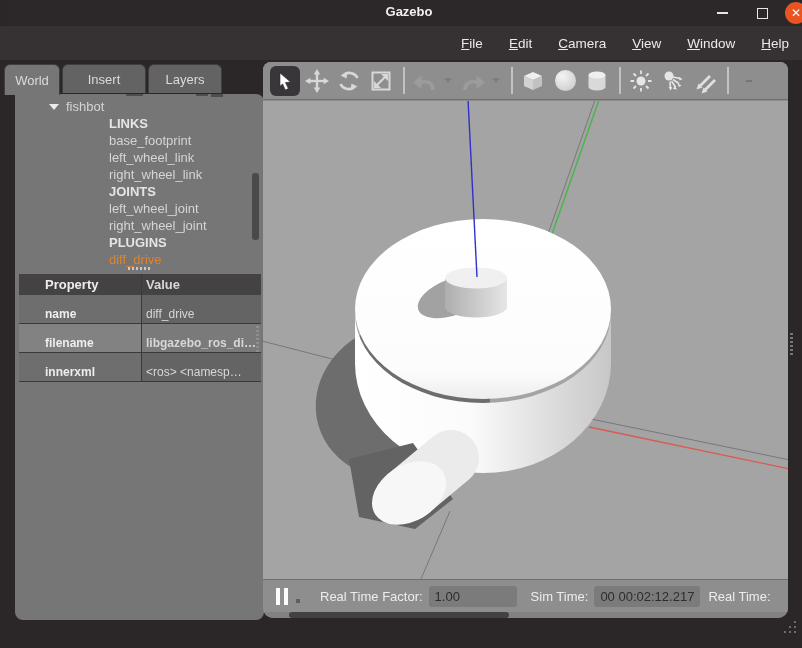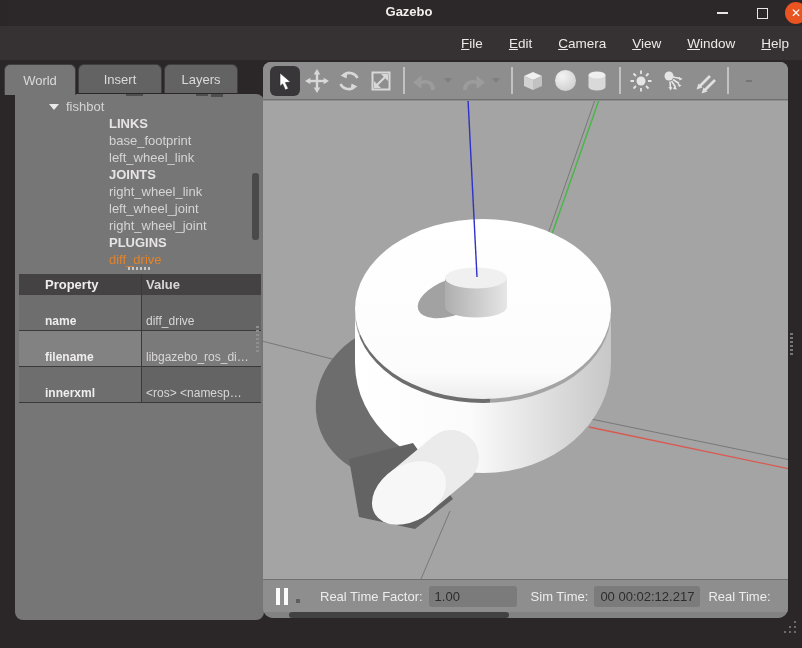--- a/index.html
+++ b/index.html
@@ -22,21 +22,21 @@
   .menubar{position:absolute;left:0;top:26px;width:802px;height:34px;background:#363132;
     display:flex;align-items:center;padding-left:2px;box-sizing:border-box;justify-content:flex-end;}
   .menu-item{display:inline-block;color:#eceae9;font-size:13.5px;padding:0 13px;cursor:default;}
   .menu-item::first-letter{text-decoration:underline;}
   
   .left-panel{position:absolute;left:4px;top:64px;width:249px;height:556px;}
   .tabs{position:absolute;left:0;top:0;height:30px;display:flex;}
   .tab{height:29px;border:1px solid #413e3f;border-bottom:none;border-radius:6px 6px 0 0;
     color:#dcdada;font-size:13px;display:flex;align-items:center;justify-content:center;
     background:#636363;margin-right:2px;box-sizing:border-box;}
-  .tab.world{width:72px;}
+  .tab.world{width:56px;}
   .tab.insert{width:84px;}
   .tab.layers{width:74px;}
   .tab.active{background:#767676;height:31px;z-index:2;}
   .panel-body{position:absolute;left:11px;top:30px;width:249px;height:526px;background:#767676;
     border-radius:0 8px 8px 8px;overflow:hidden;}
   .remnant{position:absolute;background:#4e4e4e;height:2px;top:0;}
   
   .tree{position:absolute;left:0;top:4px;width:249px;}
   .tree-row{height:17px;line-height:17px;font-size:13px;color:#d6d4d4;white-space:nowrap;}
   .tree-row .tri{display:inline-block;width:0;height:0;border-left:5px solid transparent;
@@ -46,28 +46,28 @@
   .tree-row.section{font-weight:bold;color:#e6e4e4;}
   .tree-row.selected{color:#e2832a;}
   .tree-scrollbar{position:absolute;right:5px;top:79px;width:7px;height:67px;border-radius:3px;background:#4a4a4a;}
   .splitter-h{position:absolute;left:113px;top:173px;width:24px;height:3px;
     background:repeating-linear-gradient(90deg,#c9c9c9 0 2px,transparent 2px 4px);}
   
   .props{position:absolute;left:4px;top:180px;width:242px;border-collapse:collapse;
     font-size:12px;color:#d8d6d6;table-layout:fixed;}
   .props th{background:#454243;color:#f4f2f2;font-weight:bold;text-align:left;
     height:21px;padding:0 0 0 4px;font-size:13px;}
-  .props td{height:19px;padding:16px 0 0 4px;border-bottom:1px solid #3a3a3a;overflow:hidden;white-space:nowrap;}
+  .props td{height:19px;padding:9px 0 0 4px;border-bottom:1px solid #3a3a3a;overflow:hidden;white-space:nowrap;}
   .props .c-ind{width:22px;padding:0;}
   .props .c-prop{width:96px;font-weight:bold;color:#efedee;}
   .props .c-val{border-left:1px solid #3a3a3a;color:#d8d6d6;}
   .props tr.norm .c-ind,.props tr.norm .c-prop{background:#6e6e6e;}
   .props tr.norm .c-val{background:#646464;}
   .props tr.sel .c-ind,.props tr.sel .c-prop{background:#828282;}
-  .props tr.sel .c-val{background:#7a7a7a;}
+  .props tr.sel .c-val{background:#7a7a7a;font-weight:bold;}
   
   .panel-splitter{position:absolute;left:256px;top:326px;width:3px;height:28px;
     background:repeating-linear-gradient(180deg,#8f8f8f 0 2px,transparent 2px 4px);}
   .right-splitter{position:absolute;left:790px;top:333px;width:3px;height:24px;
     background:repeating-linear-gradient(180deg,#767676 0 2px,transparent 2px 4px);}
   .resize-grip{position:absolute;left:784px;top:621px;width:14px;height:14px;}
   .resize-grip i{position:absolute;width:2px;height:2px;background:#6b6b6b;}
   
   .viewport{position:absolute;left:263px;top:62px;width:525px;height:556px;background:#8e8e8e;
     border-radius:8px 8px 10px 10px;overflow:hidden;}
@@ -133,22 +133,22 @@
     <div class="panel-body">
       <div class="remnant" style="left:111px;width:17px;"></div>
       <div class="remnant" style="left:181px;width:12px;"></div>
       <div class="remnant" style="left:196px;width:12px;height:3px;"></div>
 
       <div class="tree">
         <div class="tree-row root"><span class="tri"></span><span>fishbot</span></div>
         <div class="tree-row child section">LINKS</div>
         <div class="tree-row child">base_footprint</div>
         <div class="tree-row child">left_wheel_link</div>
+        <div class="tree-row child">right_wheel_link</div>
         <div class="tree-row child section">JOINTS</div>
-        <div class="tree-row child">right_wheel_link</div>
         <div class="tree-row child">left_wheel_joint</div>
         <div class="tree-row child">right_wheel_joint</div>
         <div class="tree-row child section">PLUGINS</div>
         <div class="tree-row child selected">diff_drive</div>
       </div>
       <div class="tree-scrollbar"></div>
       <div class="splitter-h"></div>
 
       <table class="props">
         <tbody>

